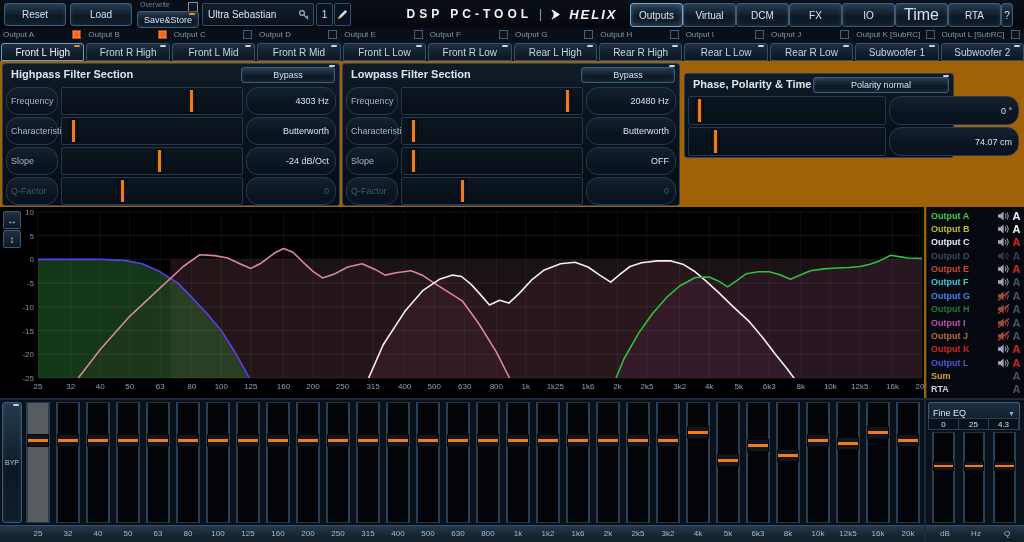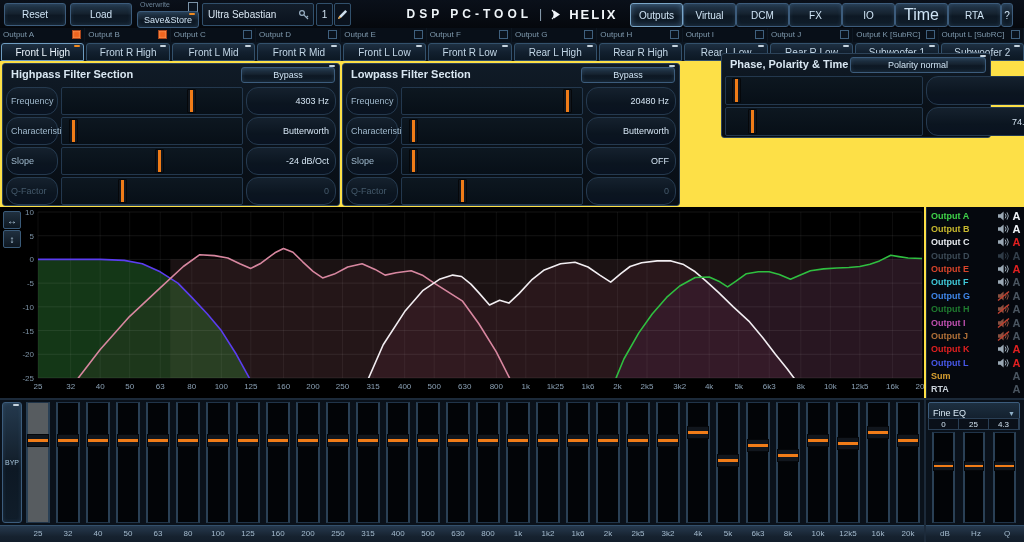--- a/index.html
+++ b/index.html
@@ -1,18 +1,18 @@
 <!DOCTYPE html>
 <html><head>
 <meta charset="utf-8">
 <style>
   html,body{margin:0;padding:0;background:#02050a;}
   body{width:1024px;height:542px;overflow:hidden;font-family:"Liberation Sans",sans-serif;
        -webkit-font-smoothing:antialiased;color:#cfe0ee;position:relative;}
-  #app{position:absolute;inset:0;width:1024px;height:542px;background:#fde047;}
+  #app{position:absolute;inset:0;width:1024px;height:542px;background:#a16207;}
 
   
   .btn{display:flex;align-items:center;justify-content:center;
        background:linear-gradient(180deg,#24394e 0%,#15222f 45%,#0d1824 55%,#101d2a 100%);
        border:1px solid #3c5c7c;border-radius:3px;color:#cfe4f5;cursor:pointer;
        box-shadow:inset 0 0 4px rgba(120,180,230,.15);}
   .btn.sel{border-color:#7aa6c8;box-shadow:inset 0 0 6px rgba(140,200,255,.35);}
   .notch{position:absolute;top:1px;right:3px;width:6px;height:2px;background:#c7d4df;border-radius:1px;}
   .notch.orange{background:#f28a1e;}
   .panel{position:absolute;background:linear-gradient(180deg,#101b27 0%,#0a1119 60%,#070d14 100%);
@@ -37,21 +37,21 @@
   #preset-field{position:absolute;left:202px;top:3px;width:110px;height:21px;background:linear-gradient(180deg,#131e2b,#0a121d);
                 border:1px solid #31506c;border-radius:2px;display:flex;align-items:center;}
   #preset-field span{font-size:10px;color:#d8e6f2;padding-left:5px;flex:1;}
   #preset-num{position:absolute;left:316px;top:3px;width:15px;height:21px;background:#0a121d;border:1px solid #31506c;
               border-radius:2px;display:flex;align-items:center;justify-content:center;font-size:10px;}
   #edit-box{position:absolute;left:334px;top:3px;width:15px;height:21px;background:#0a121d;border:1px solid #31506c;
             border-radius:2px;display:flex;align-items:center;justify-content:center;}
   #logo{position:absolute;left:0;right:0;top:0;height:28px;display:flex;align-items:center;justify-content:center;gap:7px;pointer-events:none;}
   #logo .dsp{font-size:12px;font-weight:bold;letter-spacing:4px;color:#eef4f8;}
   #logo .sep{color:#8fa4b5;font-size:12px;}
-  #logo .helix{font-size:13px;font-weight:bold;letter-spacing:2px;color:#f2f6fa;}
+  #logo .helix{font-size:13px;font-weight:bold;letter-spacing:2px;color:#f2f6fa;font-style:italic;}
 
   
   #outrow{position:absolute;left:0;top:28px;width:1024px;height:14px;background:#080f18;display:flex;}
   .outcol{position:relative;width:85.33px;box-sizing:border-box;border-right:1px solid #0d1722;}
   .outcol span{position:absolute;left:3px;top:2px;font-size:8px;color:#7f99ad;}
   .outchk{position:absolute;right:3px;top:2px;width:9px;height:9px;border:1px solid #3f607e;background:#0a121c;box-sizing:border-box;}
   .outchk.on{background:#f0641e;border-color:#a8441a;box-shadow:inset 0 0 2px #ffc080;}
   #tabrow{position:absolute;left:0;top:42px;width:1024px;height:19px;background:#0c1520;display:flex;gap:2px;padding-left:1px;box-sizing:border-box;}
   .tab{position:relative;flex:1;margin-top:1px;height:16px;font-size:10px;color:#c2d6e6;display:flex;align-items:center;justify-content:center;
        background:linear-gradient(180deg,#1e3042 0%,#12202f 50%,#0c1824 100%);border:1px solid #33516c;border-radius:3px 3px 0 0;cursor:pointer;}
@@ -275,21 +275,21 @@
         <div class="dim">
           <div class="cell lbl" style="left: 3px; top: 113px; width: 52px; height: 28px;">Q-Factor</div>
           <div class="track" style="left: 58px; top: 113px; width: 182px; height: 28px;">
             <div class="hslider" style="left: calc(33% - 3.6px);"></div>
           </div>
           <div class="cell val" style="left: 243px; top: 113px; width: 90px; height: 28px;">0</div>
         </div>
       </div>
   </div>
 
-  <div class="panel" style="left:684px;top:53px;width:270px;height:85px;margin-left:37px;">
+  <div class="panel" style="left:684px;top:73px;width:270px;height:85px;">
     <div class="ptitle">Phase, Polarity &amp; Time</div>
     <div class="btn" style="position:absolute;right:4px;top:3px;width:134px;height:14px;font-size:9px;">Polarity normal</div>
     <span class="notch" style="right:4px;top:1px;"></span>
     <div id="ph-rows">
         <div class="track" style="left: 3px; top: 22px; width: 198px; height: 29px;">
           <div class="hslider" style="left: calc(3% - 0.3px);"></div>
         </div>
         <div class="cell val" style="left: 204px; top: 22px; width: 130px; height: 29px;">0 °</div>
         <div class="track" style="left: 3px; top: 53px; width: 198px; height: 29px;">
           <div class="hslider" style="left: calc(12% - 1.3px);"></div>

